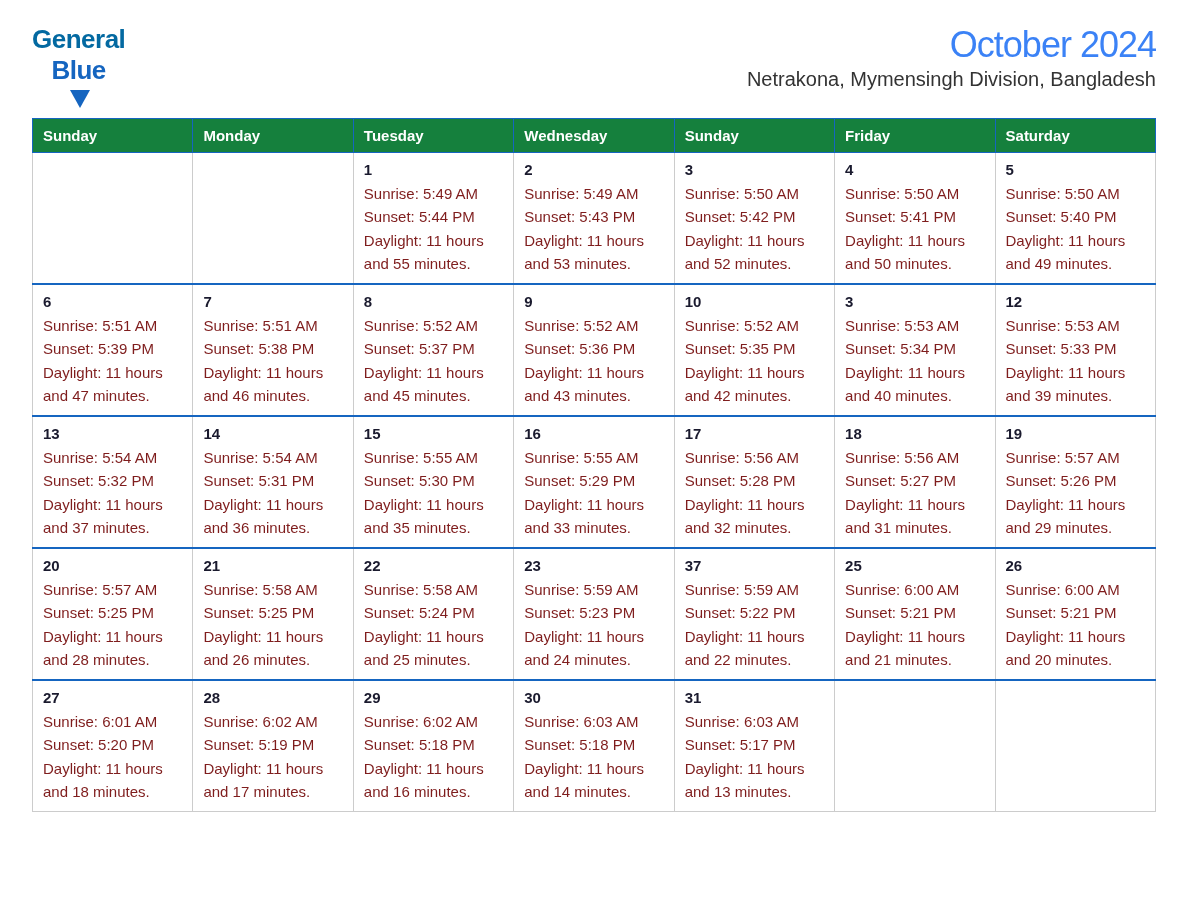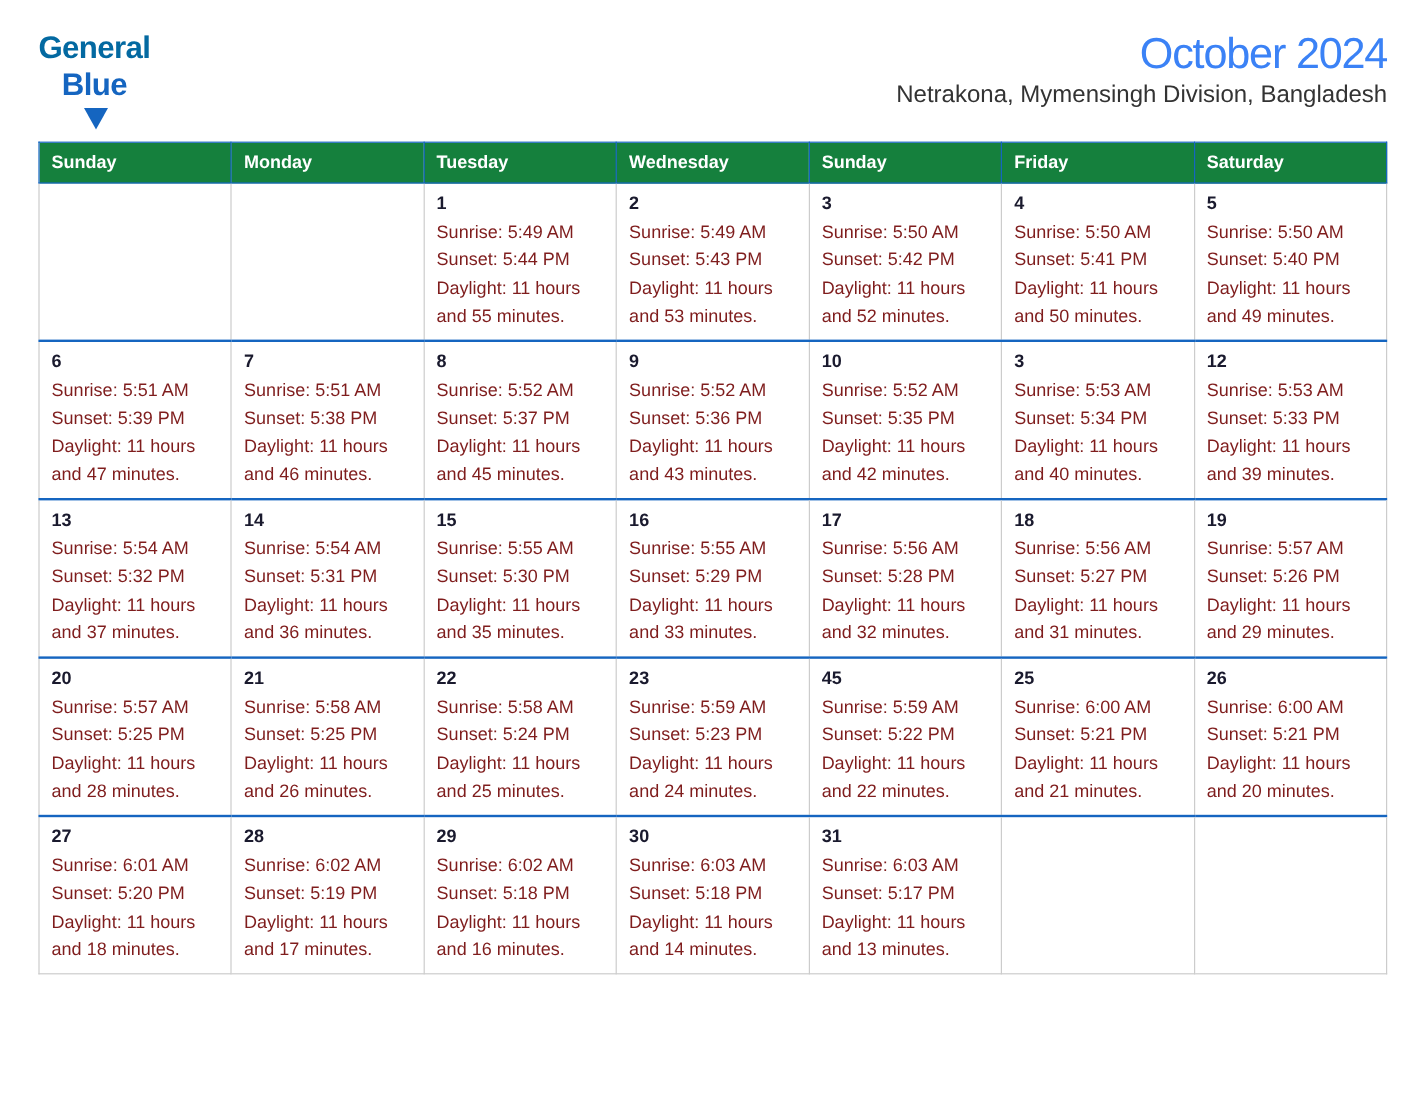--- a/index.html
+++ b/index.html
@@ -236,21 +236,21 @@
         </td>
         <td>
           <span class="day-num">22</span>
           <div class="day-info">Sunrise: 5:58 AM<br>Sunset: 5:24 PM<br>Daylight: 11 hours<br>and 25 minutes.</div>
         </td>
         <td>
           <span class="day-num">23</span>
           <div class="day-info">Sunrise: 5:59 AM<br>Sunset: 5:23 PM<br>Daylight: 11 hours<br>and 24 minutes.</div>
         </td>
         <td>
-          <span class="day-num">45</span>
+          <span class="day-num">37</span>
           <div class="day-info">Sunrise: 5:59 AM<br>Sunset: 5:22 PM<br>Daylight: 11 hours<br>and 22 minutes.</div>
         </td>
         <td>
           <span class="day-num">25</span>
           <div class="day-info">Sunrise: 6:00 AM<br>Sunset: 5:21 PM<br>Daylight: 11 hours<br>and 21 minutes.</div>
         </td>
         <td>
           <span class="day-num">26</span>
           <div class="day-info">Sunrise: 6:00 AM<br>Sunset: 5:21 PM<br>Daylight: 11 hours<br>and 20 minutes.</div>
         </td>

